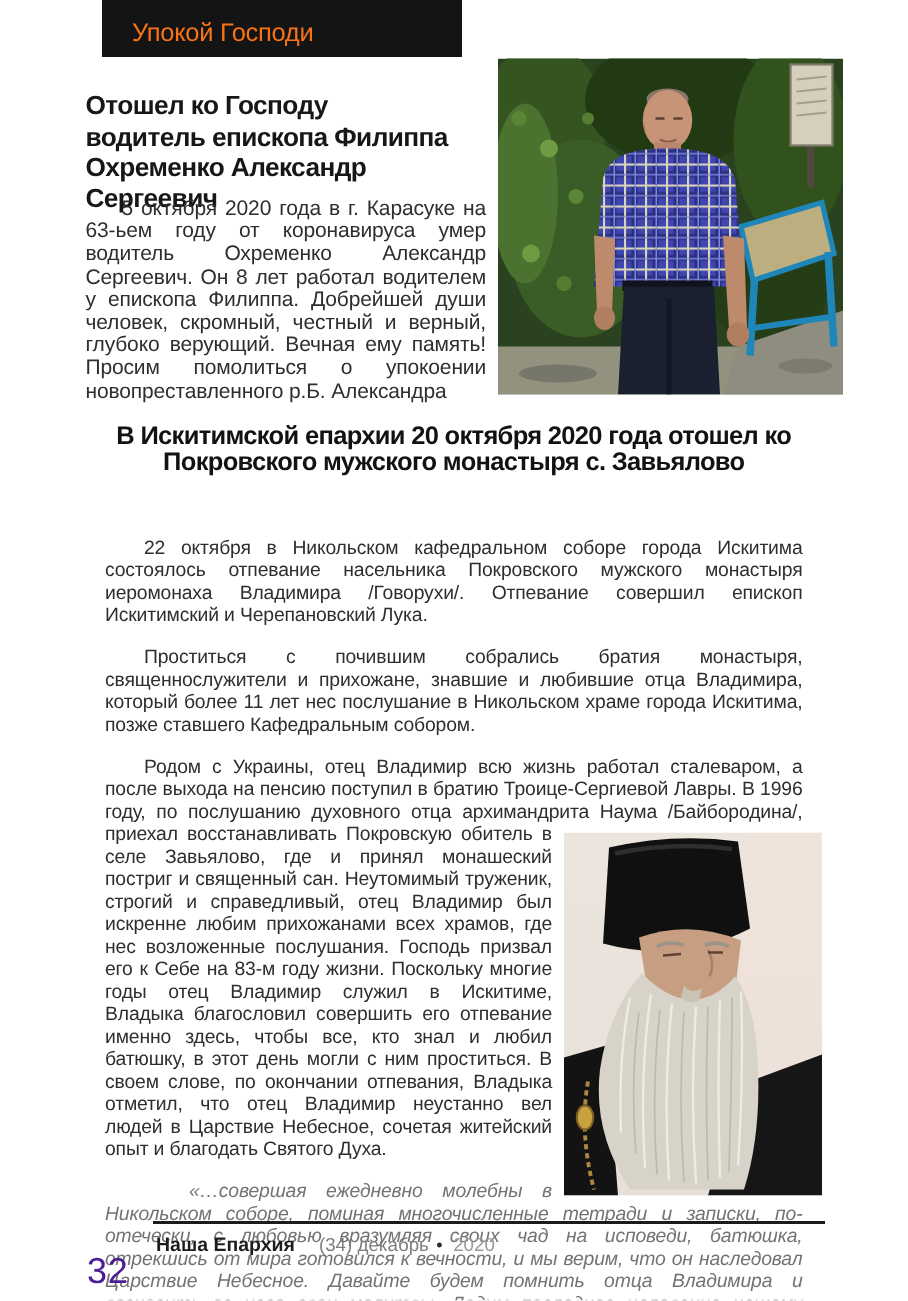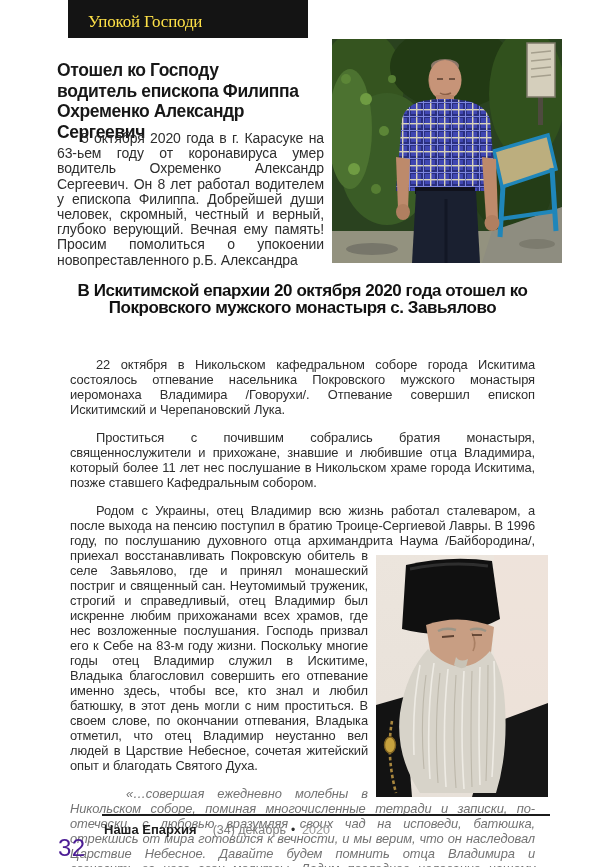--- a/index.html
+++ b/index.html
@@ -8,21 +8,21 @@
     background:#ffffff; overflow:hidden;
     font-family:"Liberation Sans", sans-serif;
     color:#2b2b2b;
   }
   
   .masthead{
     position:absolute; left:68px; top:0; width:240px; height:38px;
     background:#141414; display:flex; align-items:flex-end;
     padding:0 0 6px 20px; box-sizing:border-box;
   }
-  .masthead span{ color:#fde047; font-size:17px; letter-spacing:-0.2px;font-family:Liberation Serif, serif; }
+  .masthead span{ color:#f97316; font-size:17px; letter-spacing:-0.2px; }
 
   
   .driver-title{
     position:absolute; left:57px; top:60px; width:266px;
     font-weight:bold; font-size:17.5px; line-height:20.5px;
     color:#171717; letter-spacing:-0.4px;
   }
   .driver-body{
     position:absolute; left:57px; top:131px; width:267px;
     font-size:14px; line-height:15.2px; text-align:justify;

